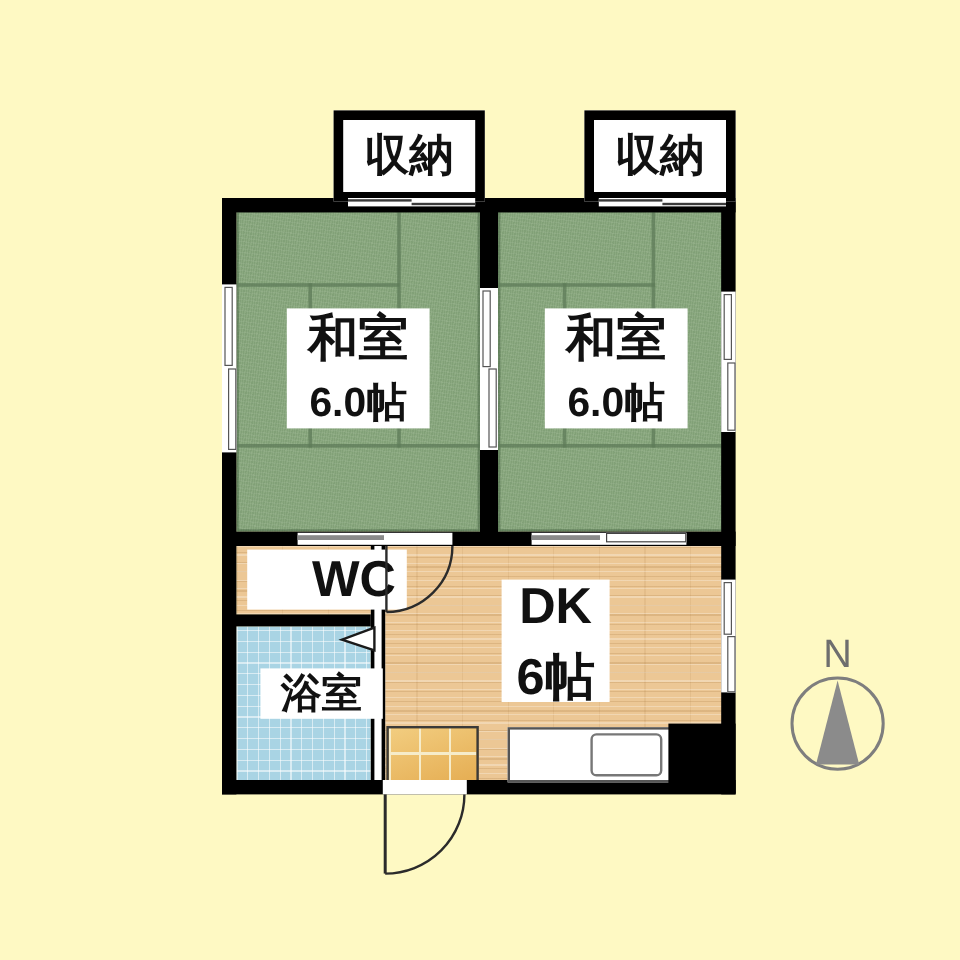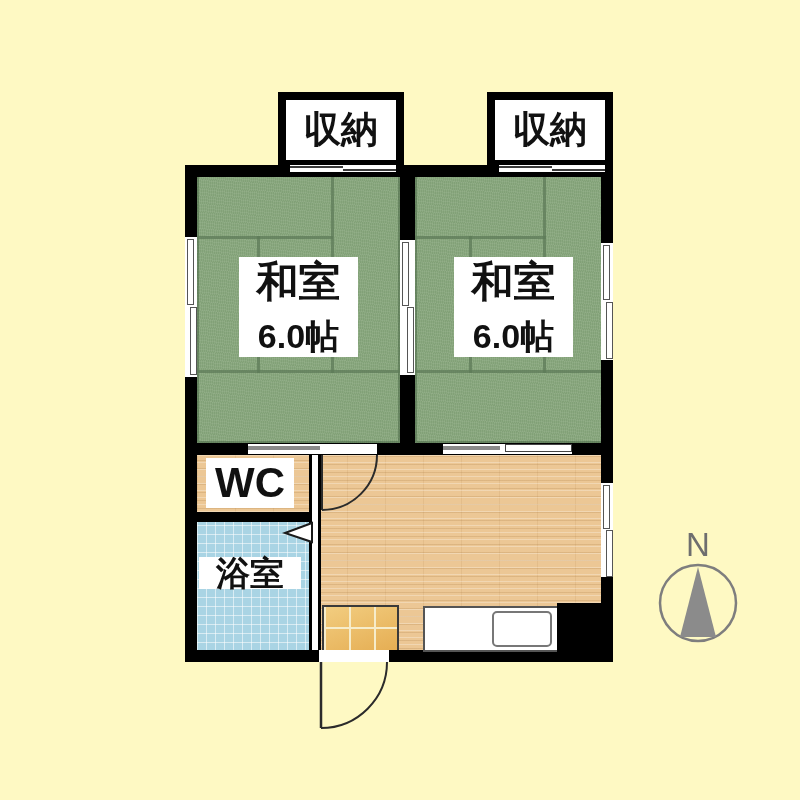--- a/index.html
+++ b/index.html
@@ -144,22 +144,26 @@
   <div class="wall" style="left:557px;top:603px;width:56px;height:58px;z-index:5;"></div>
 
   <div class="label-box" style="left:239px;top:257px;width:119px;height:100px;">
     <div class="lbl-lg">和室</div>
     <div class="lbl-md">6.0帖</div>
   </div>
   <div class="label-box" style="left:454px;top:257px;width:119px;height:100px;">
     <div class="lbl-lg">和室</div>
     <div class="lbl-md">6.0帖</div>
   </div>
-  <div class="label-box lbl-lg" style="left:206px;top:458px;width:88px;height:50px;">WC</div>
-  <div class="label-box lbl-md" style="left:199px;top:557px;width:102px;height:32px;">浴室</div>
+  <div class="label-box lbl-lg" style="left:206px;top:458px;width:88px;height:50px;padding-left:45px;">WC</div>
+  <div class="label-box lbl-md" style="left:217px;top:557px;width:102px;height:42px;">浴室</div>
+  <div class="label-box" style="left:418px;top:483px;width:90px;height:102px;">
+    <div class="lbl-lg">DK</div>
+    <div class="lbl-lg">6帖</div>
+  </div>
 
   <div class="north-label" style="left:678px;top:526px;width:40px;">N</div>
 
   <svg class="overlay" width="800" height="800" viewBox="0 0 800 800">
 
     <line x1="322" y1="455" x2="322" y2="510" stroke="#2b2b2b" stroke-width="2"></line>
     <path d="M 377 455 A 55 55 0 0 1 322 510" fill="none" stroke="#2b2b2b" stroke-width="2"></path>
 
     <line x1="321" y1="662" x2="321" y2="728" stroke="#2b2b2b" stroke-width="2.5"></line>
     <path d="M 321 728 A 66 66 0 0 0 387 662" fill="none" stroke="#2b2b2b" stroke-width="2"></path>

